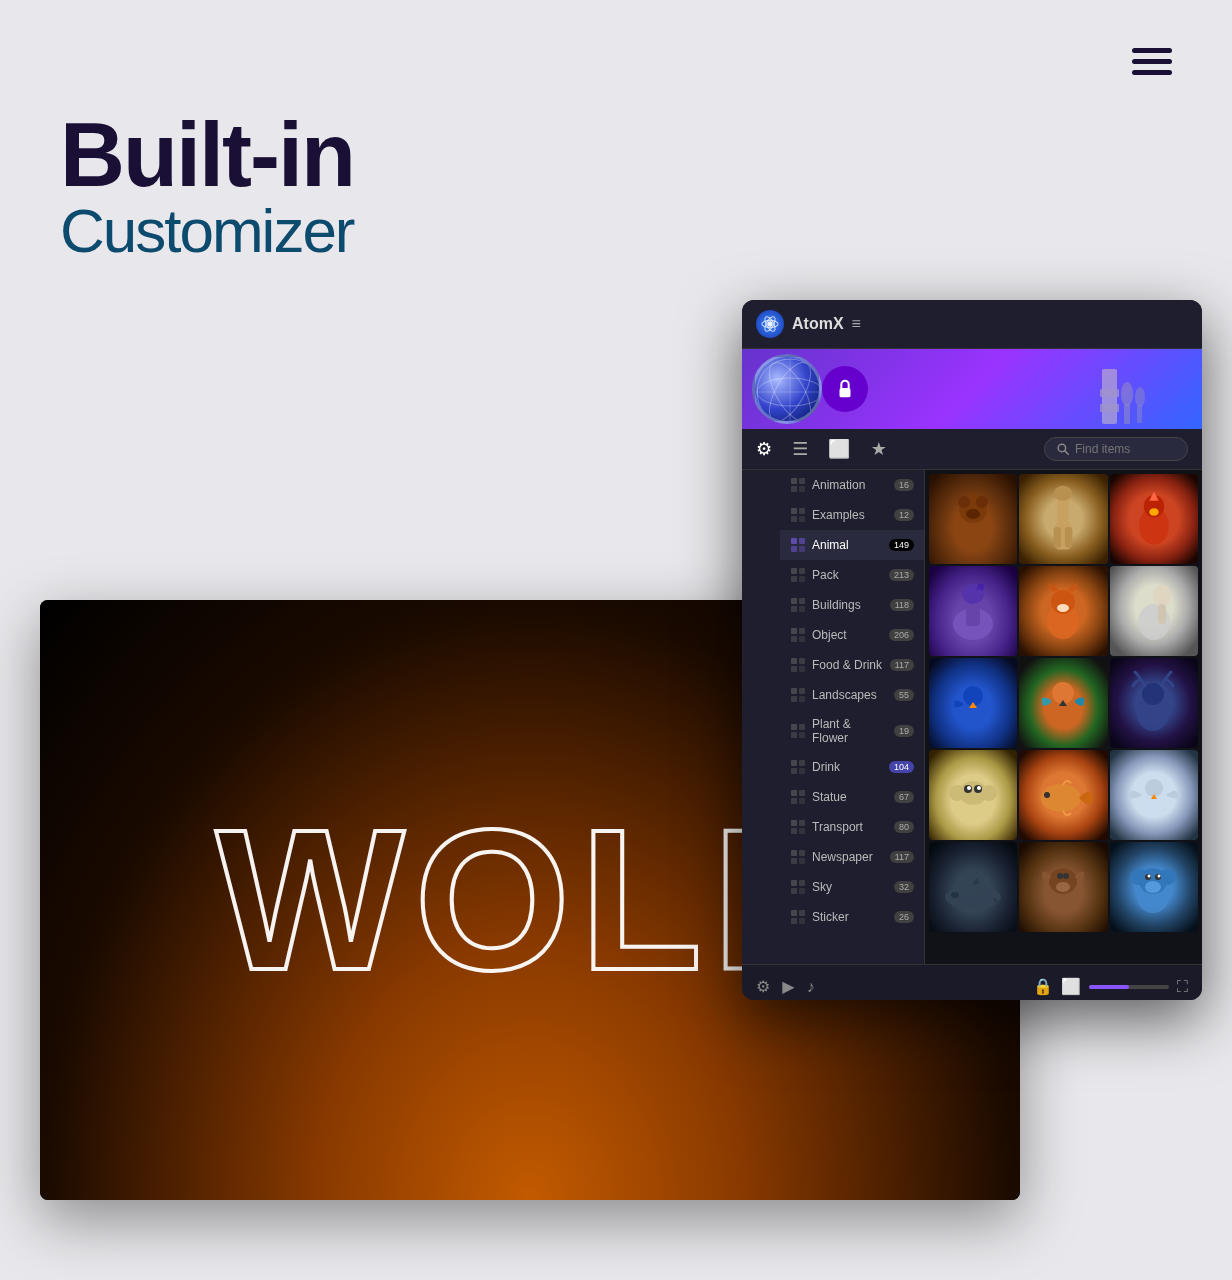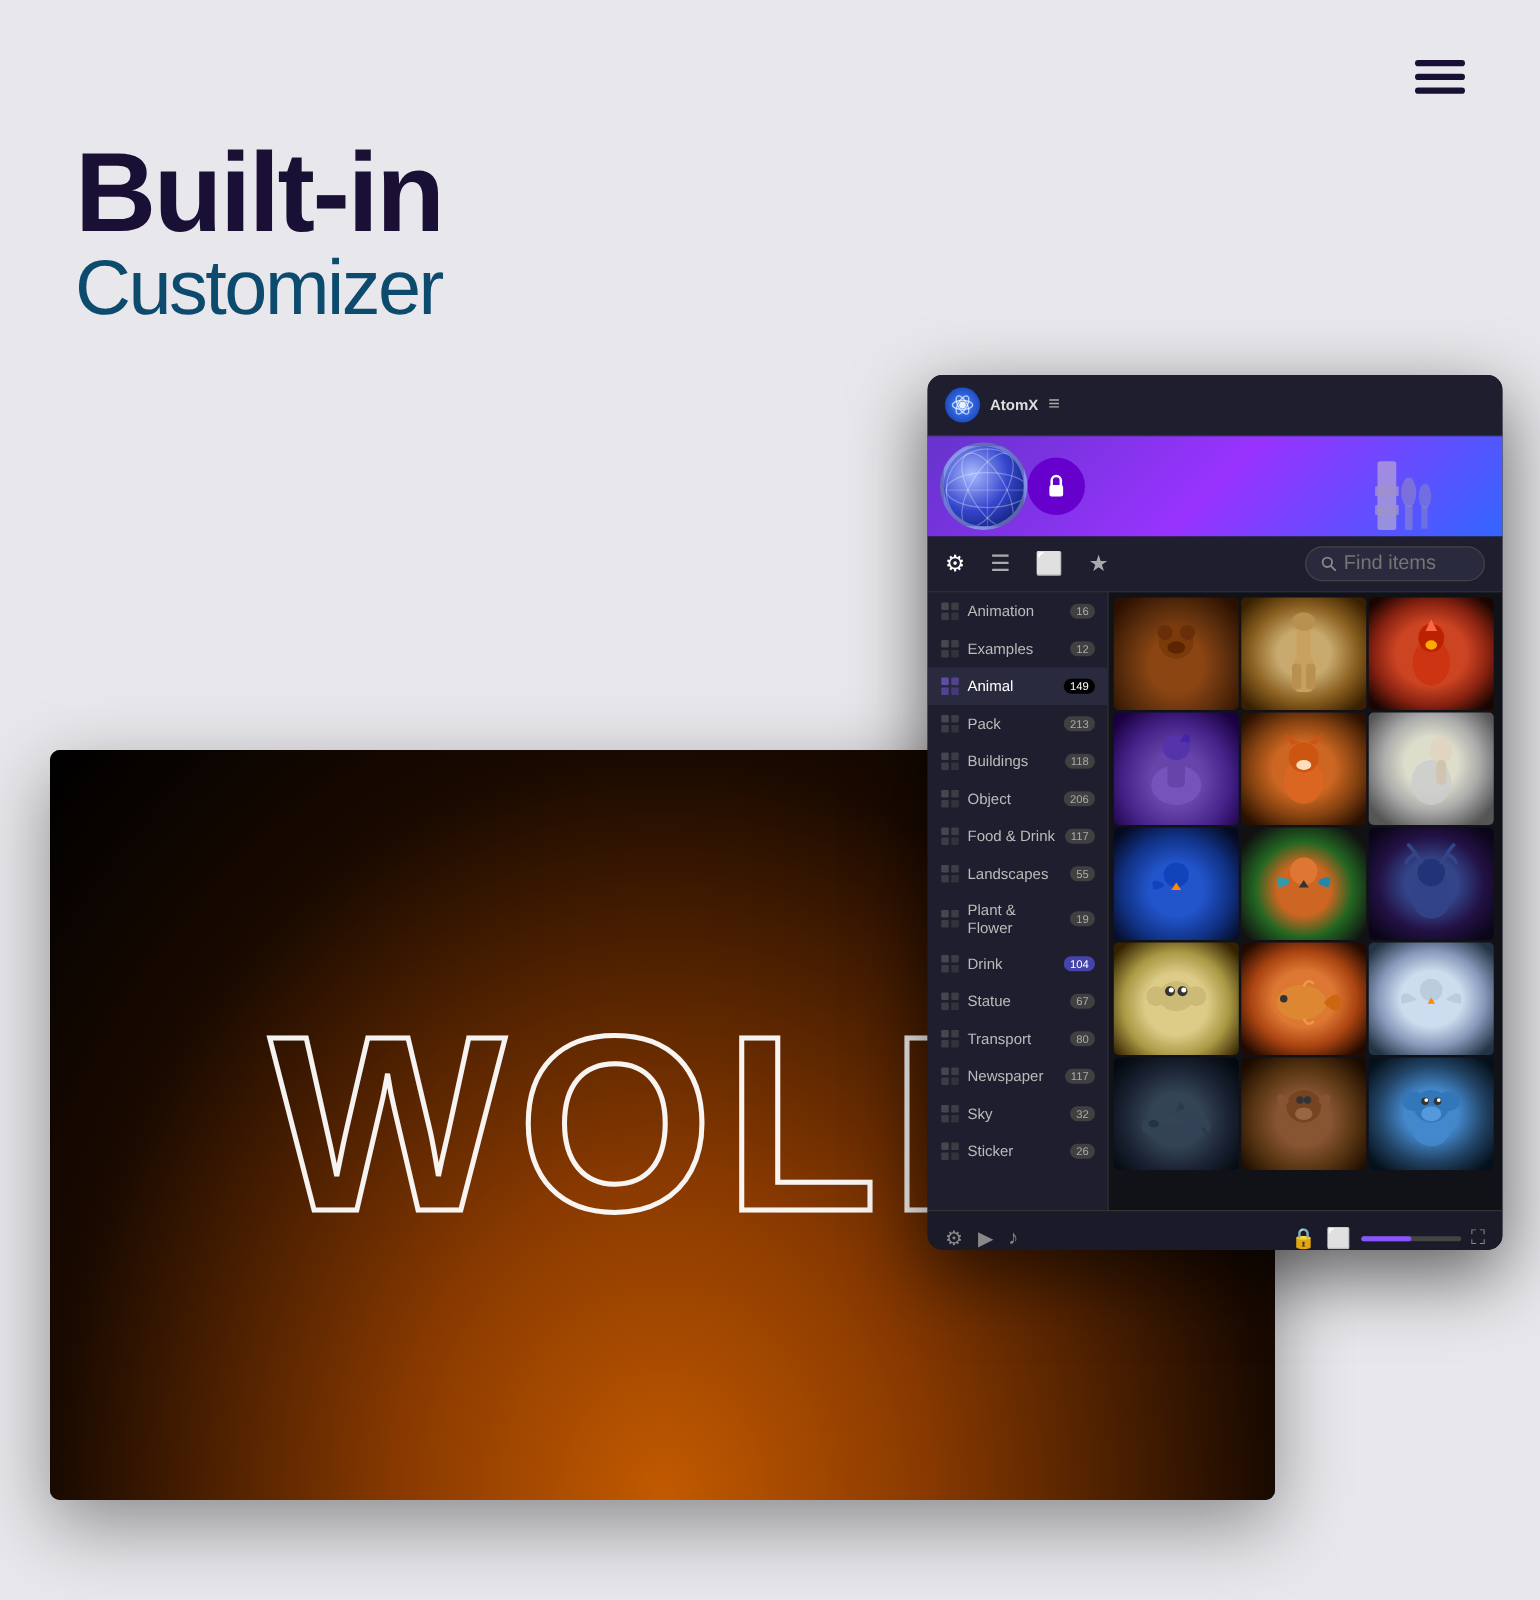--- a/index.html
+++ b/index.html
@@ -115,21 +115,21 @@
       background: radial-gradient(circle, #4488ff, #1133aa);
       display: flex;
       align-items: center;
       justify-content: center;
       margin-right: 8px;
       font-size: 14px;
       color: white;
     }
     .panel-title {
       color: #ddd;
-      font-size: 12px;
+      font-size: 16px;
       font-weight: 600;
     }
     .panel-menu-icon {
       margin-left: 8px;
       color: #aaa;
       font-size: 16px;
     }
 
     
     .panel-banner {
@@ -209,29 +209,30 @@
       border-radius: 20px;
       padding: 4px 12px;
       display: flex;
       align-items: center;
       gap: 6px;
     }
     .toolbar-search input {
       background: none;
       border: none;
       color: #aaa;
-      font-size: 16px;
+      font-size: 12px;
       outline: none;
       width: 100px;
     }
 
     
     .panel-body {
       display: flex;
       height: calc(700px - 80px - 44px - 38px - 44px);
+      padding-left: 38px;
     }
 
     
     .panel-sidebar {
       width: 145px;
       background: #1e1e2e;
       border-right: 1px solid #333;
       overflow-y: auto;
       flex-shrink: 0;
     }

